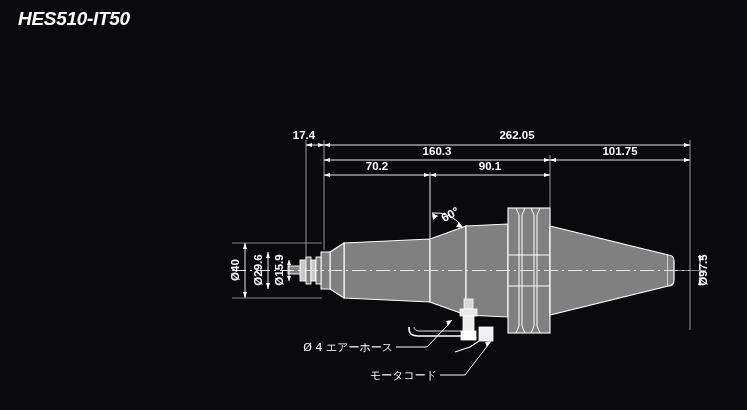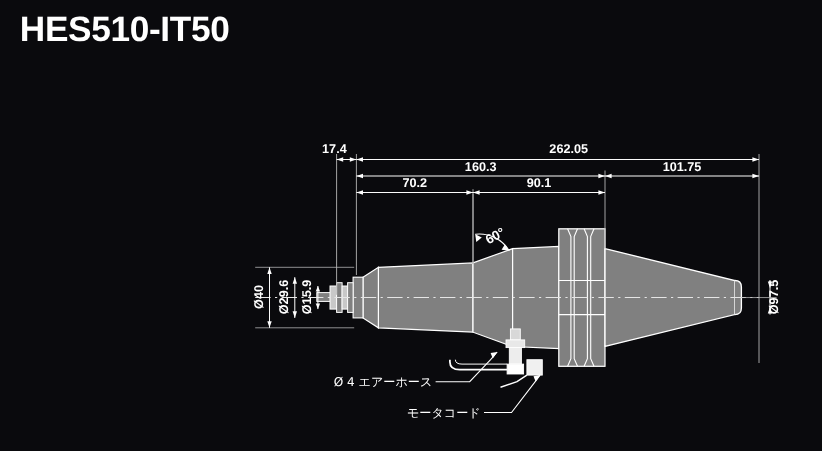--- a/index.html
+++ b/index.html
@@ -3,22 +3,22 @@
 <meta charset="utf-8">
 <style>
   html,body{margin:0;padding:0;background:#0a0a0d;}
   body{
     width:747px;height:410px;overflow:hidden;position:relative;
     font-family:"Liberation Sans","DejaVu Sans",sans-serif;
     background:#0a0a0d;color:#ffffff;
   }
   #page-title{
     position:absolute;left:18px;top:8px;
-    font-size:32px;font-weight:bold;letter-spacing:-0.3px;
-    color:#ffffff;white-space:nowrap;
+    font-size:19px;font-weight:bold;letter-spacing:-0.3px;
+    color:#ffffff;white-space:nowrap;font-style:italic;
   }
   #drawing{position:absolute;left:0;top:0;width:747px;height:410px;}
   .dimtext{
     font-size:11.5px;font-weight:bold;fill:#ffffff;
     font-family:"Liberation Sans","DejaVu Sans",sans-serif;
   }
   .jptext{
     font-size:11px;fill:#ffffff;
     font-family:"DejaVu Sans","Liberation Sans",sans-serif;
   }

